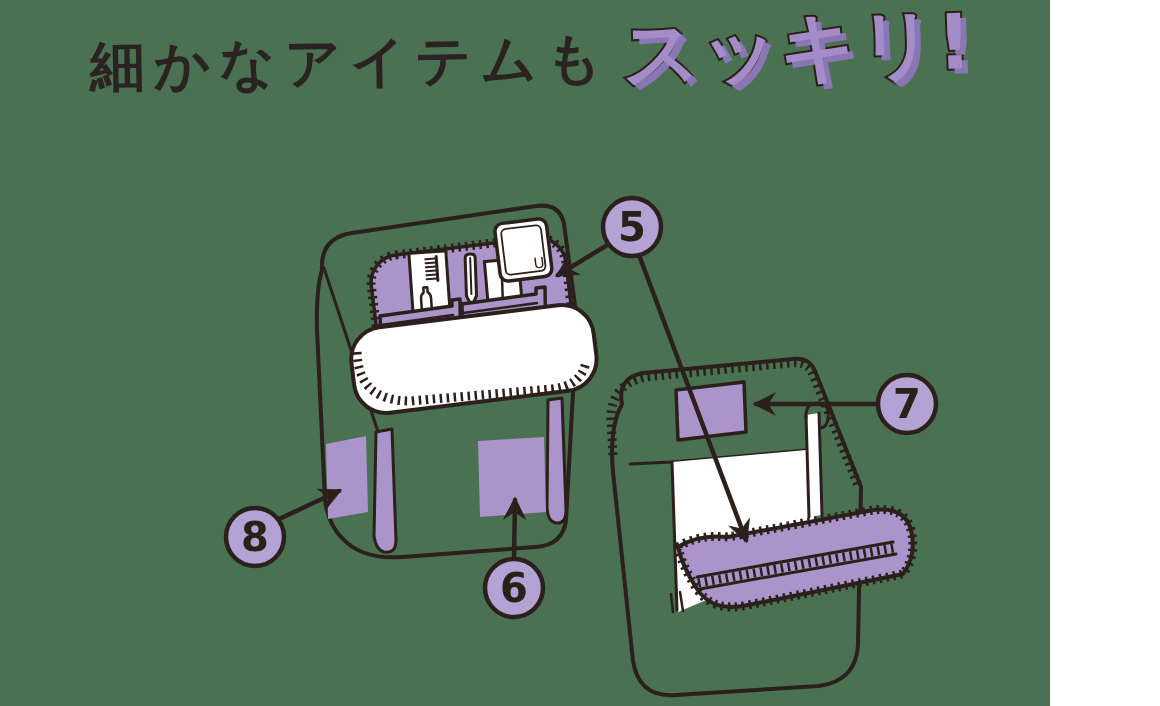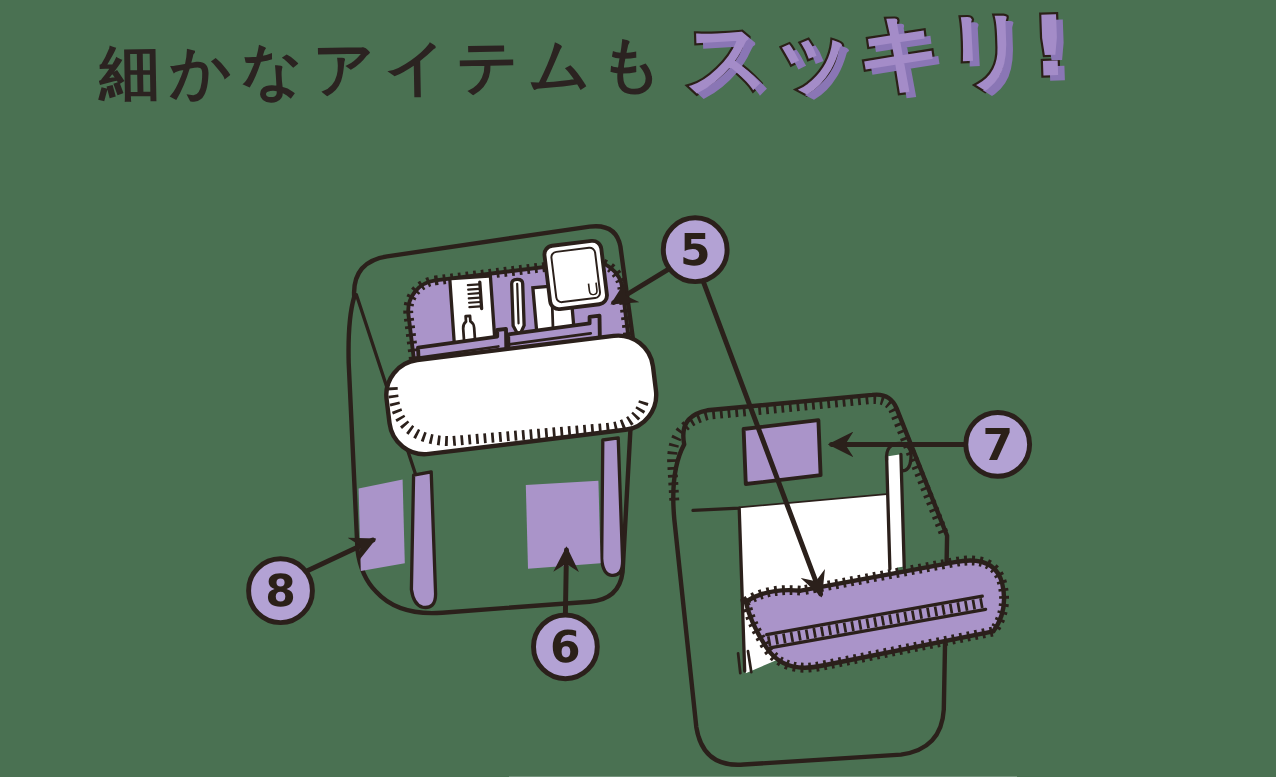--- a/index.html
+++ b/index.html
@@ -1,18 +1,18 @@
 <!DOCTYPE html>
 <html><head>
 <meta charset="utf-8">
 <style>
   html,body{margin:0;padding:0;}
   .stage{
     position:relative;
-    width:1160px;height:706px;
+    width:1050px;height:706px;
     background:#4A7152;
     overflow:hidden;
     font-family:"DejaVu Sans","Liberation Sans",sans-serif;
   }
   .title-prefix{
     position:absolute;left:90px;top:26px;
     font-size:55px;font-weight:700;letter-spacing:9px;
     color:#2B2321;white-space:nowrap;
     transform:rotate(-1deg);
   }

